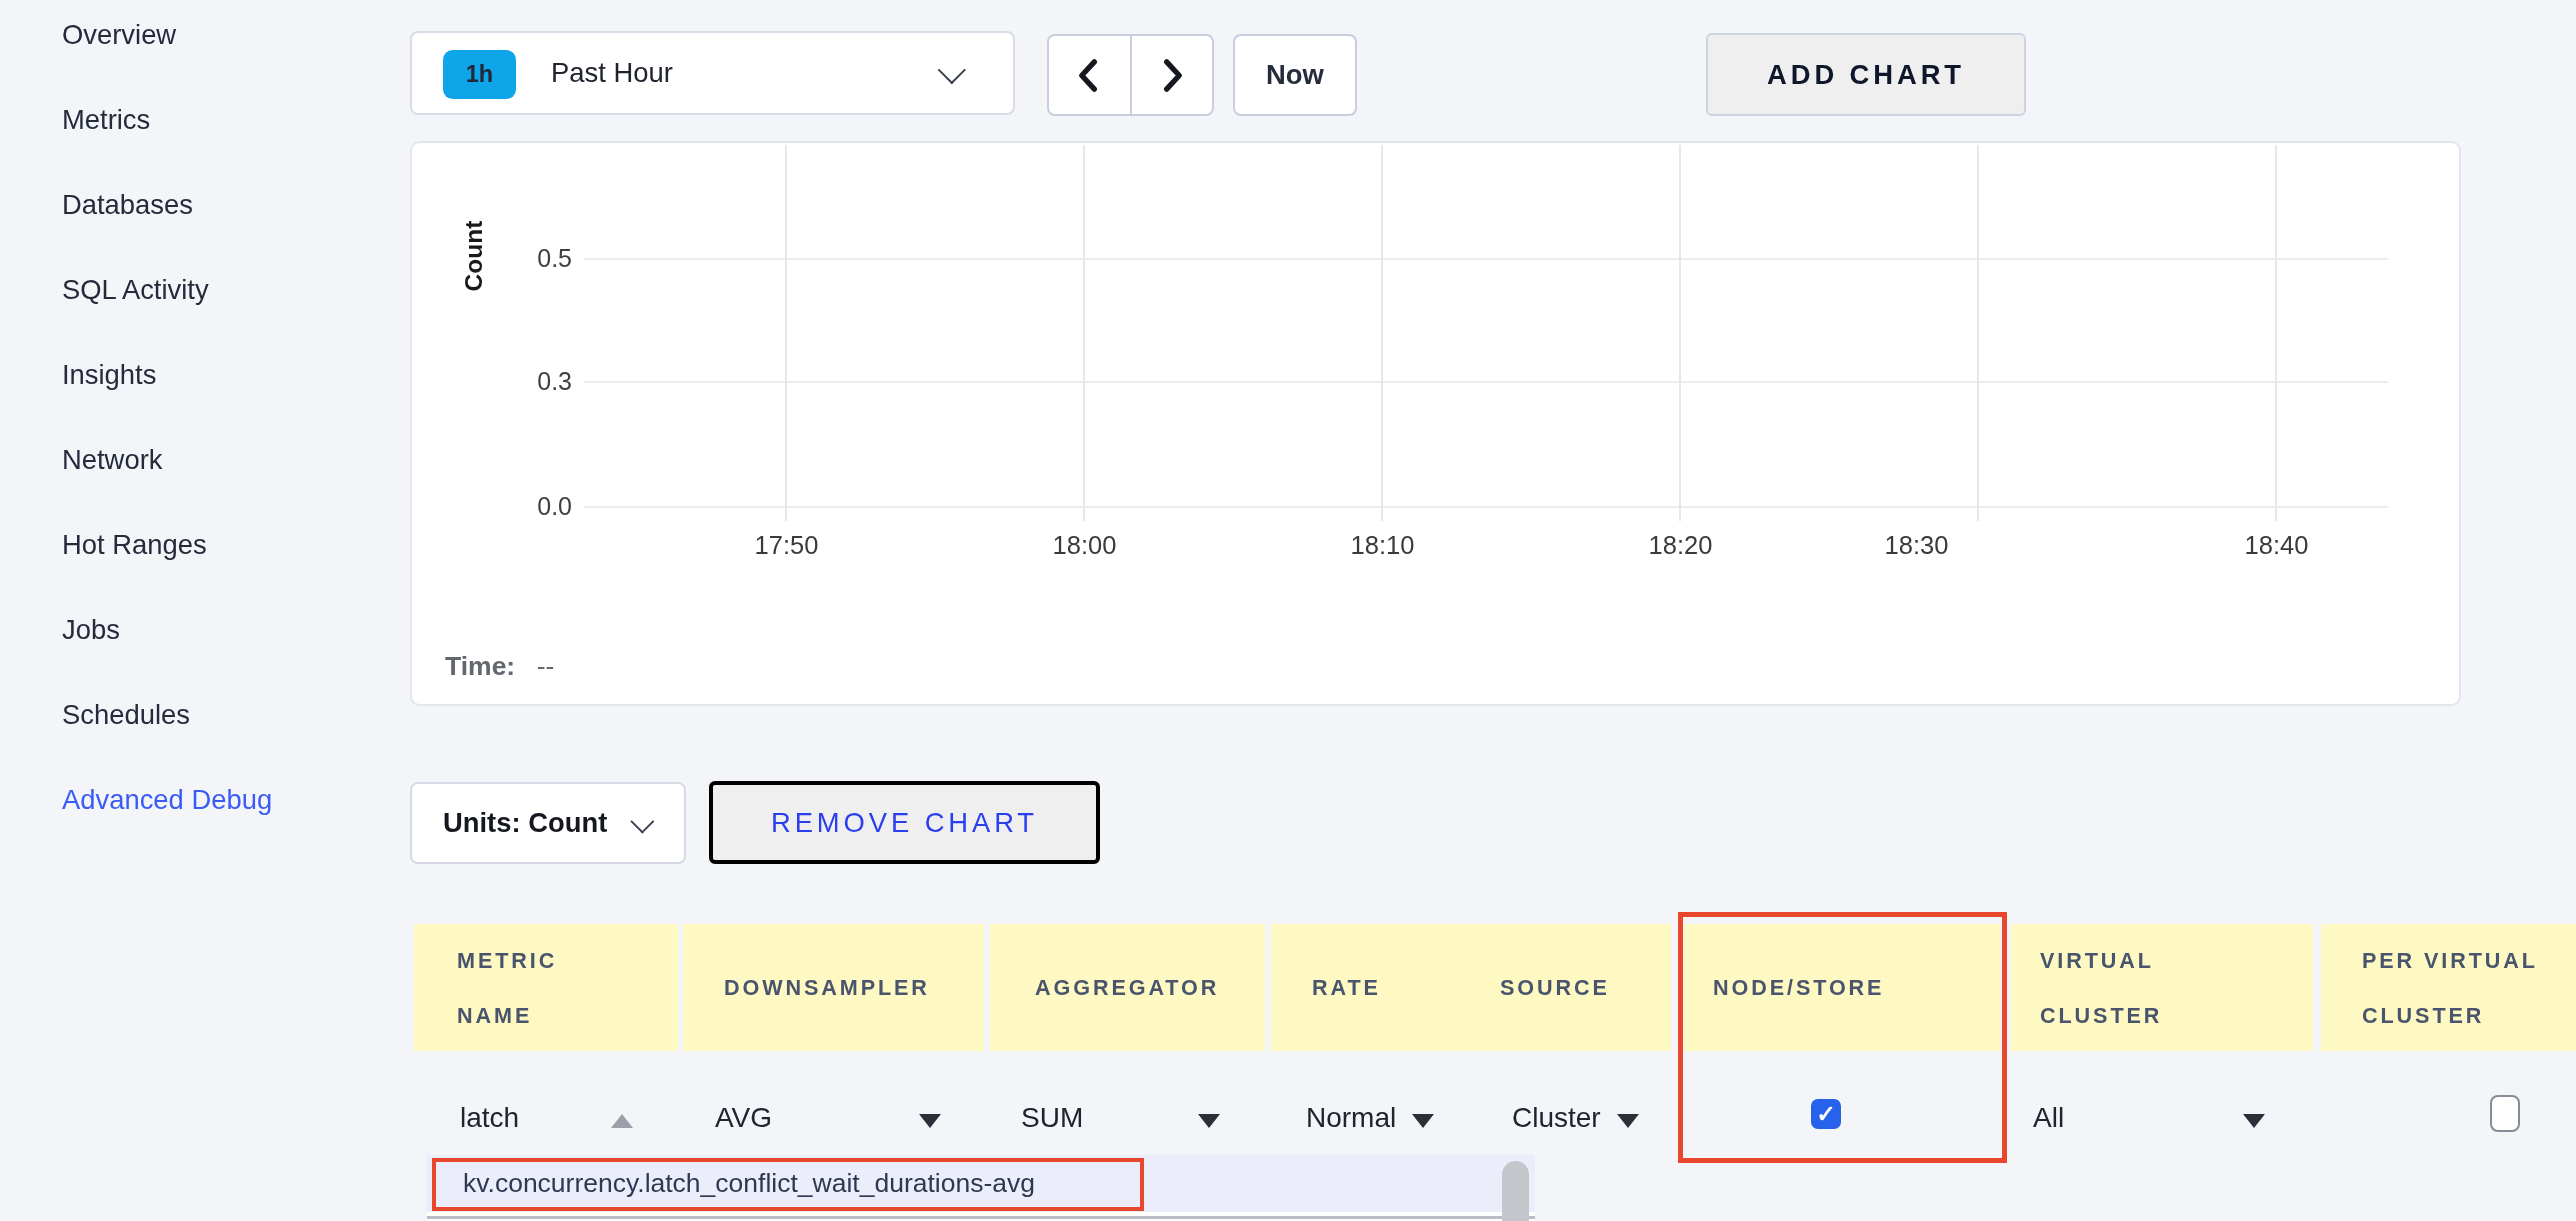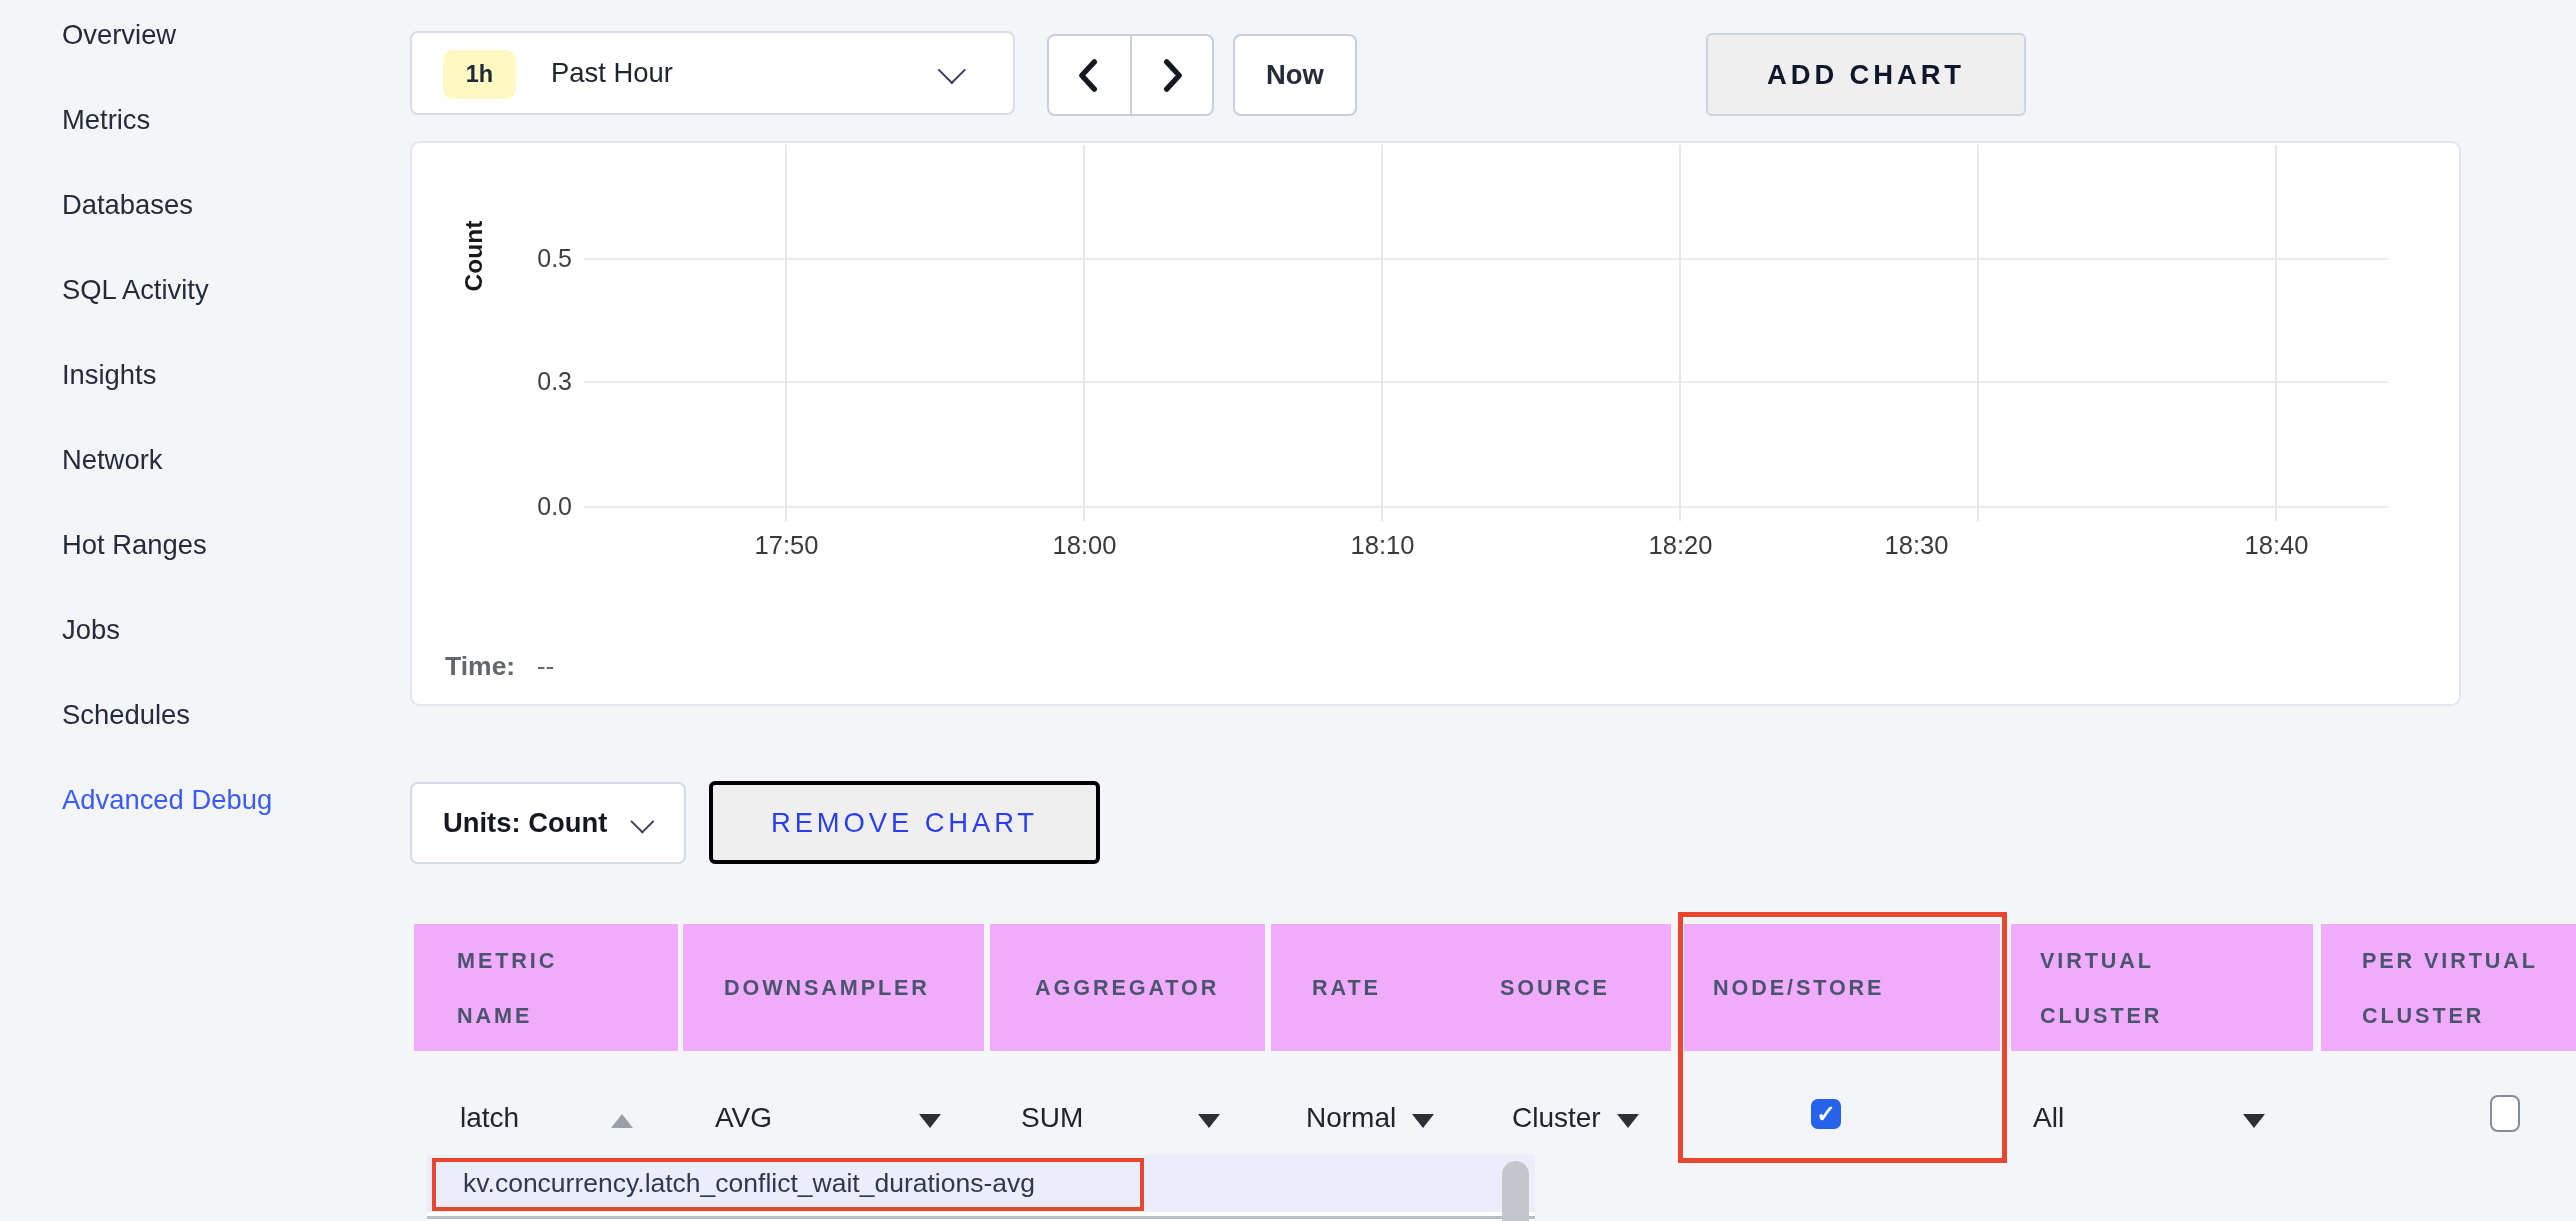--- a/index.html
+++ b/index.html
@@ -11,21 +11,21 @@
   }
   .abs{position:absolute;}
 
   
   .sidebar{position:absolute;left:62px;top:16.7px;width:294px;}
   .nav-item{height:35px;line-height:35px;margin-bottom:50px;font-size:27.4px;color:#242b3a;cursor:pointer;}
   .nav-item.active{color:#3b5bf6;}
 
   
   .timerange{left:410px;top:31px;width:605px;height:84px;background:#fff;border:2px solid #d9dce8;border-radius:7.8px;box-sizing:border-box;}
-  .range-badge{left:31px;top:16.7px;width:73px;height:49px;background:#fef9c3;border-radius:9.8px;
+  .range-badge{left:31px;top:16.7px;width:73px;height:49px;background:#0ea5e9;border-radius:9.8px;
     font-size:23.5px;font-weight:bold;color:#222838;display:flex;align-items:center;justify-content:center;}
   .range-label{left:139px;top:0;height:80px;line-height:80px;font-size:27.4px;color:#20242f;}
   .chev-down{width:17.6px;height:17.6px;border-right:2.9px solid #3a4050;border-bottom:2.9px solid #3a4050;transform:rotate(45deg);}
   .timerange .chev-down{position:absolute;right:51px;top:27.4px;}
 
   .nav-arrows{left:1047px;top:34px;width:167px;height:82px;background:#fff;border:2px solid #c9cede;border-radius:7.8px;box-sizing:border-box;display:flex;}
   .arrow-btn{width:50%;display:flex;align-items:center;justify-content:center;cursor:pointer;}
   .arrow-btn:first-child{border-right:2px solid #c9cede;}
 
   .now-btn{left:1233px;top:34px;width:124px;height:82px;background:#fff;border:2px solid #c9cede;border-radius:7.8px;box-sizing:border-box;
@@ -46,21 +46,21 @@
   .time-row b{font-weight:bold;margin-right:21.6px;}
 
   
   .units-select{left:410px;top:782px;width:276px;height:82px;background:#fff;border:2px solid #d6dae6;border-radius:7.8px;box-sizing:border-box;cursor:pointer;}
   .units-select .lbl{position:absolute;left:31px;top:0;height:78px;line-height:78px;font-size:27.4px;font-weight:600;color:#15181e;}
   .units-select .chev-down{position:absolute;right:33px;top:29px;width:14.7px;height:14.7px;}
   .remove-chart-btn{left:709px;top:781px;width:391px;height:83px;border:4px solid #000000;border-radius:5.9px;box-sizing:border-box;
     display:flex;align-items:center;justify-content:center;font-size:27.4px;letter-spacing:3.9px;color:#2b3eee;font-weight:500;cursor:pointer;text-align:right;}
 
   
-  .hcell{top:924px;height:127px;background:#f0abfc;box-sizing:border-box;display:flex;flex-direction:column;justify-content:center;
+  .hcell{top:924px;height:127px;background:#fef9c3;box-sizing:border-box;display:flex;flex-direction:column;justify-content:center;
     font-size:21.6px;font-weight:600;letter-spacing:2.9px;color:#4a546c;line-height:55px;}
   .hc1{left:414px;width:264px;padding-left:43px;}
   .hc2{left:683px;width:301px;padding-left:41px;}
   .hc3{left:990px;width:275px;padding-left:45px;}
   .hc4{left:1271px;width:197px;padding-left:41px;}
   .hc5{left:1465px;width:206px;padding-left:35px;}
   .hc6{left:1684px;width:316px;padding-left:29px;}
   .hc7{left:2011px;width:302px;padding-left:29px;}
   .hc8{left:2321px;width:257px;padding-left:41px;}
 

